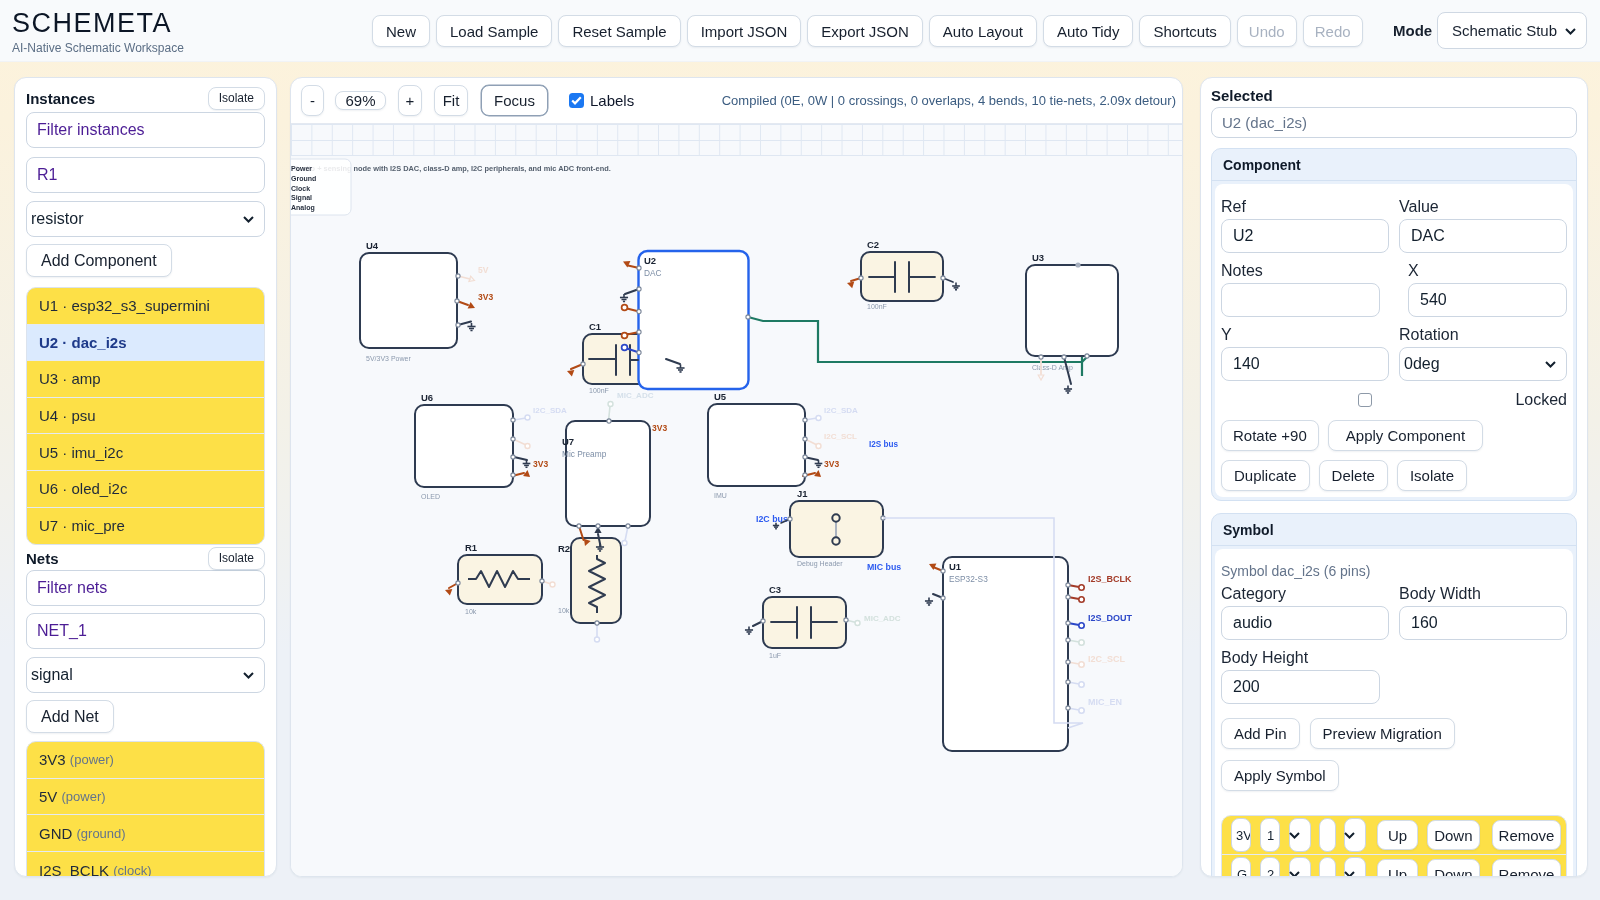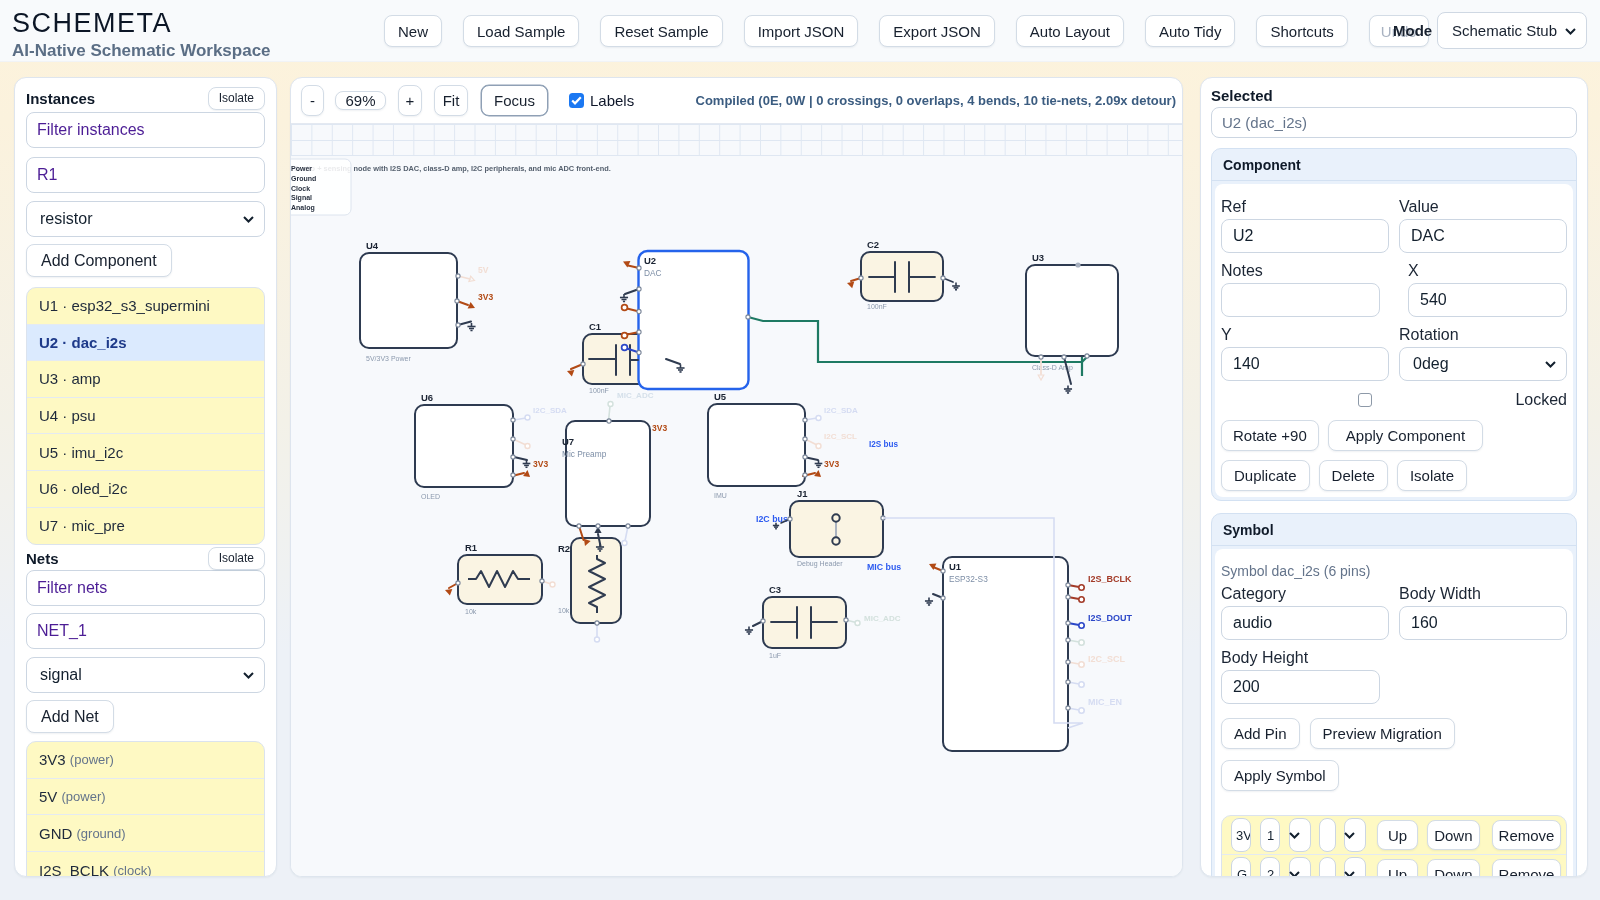--- a/index.html
+++ b/index.html
@@ -1,31 +1,31 @@
 <!DOCTYPE html>
 <html><head><meta charset="utf-8"><style>
 *{margin:0;padding:0;box-sizing:border-box;font-family:"Liberation Sans",sans-serif}
 html,body{width:1600px;height:900px;overflow:hidden}
 body{background:linear-gradient(180deg,#fdf3dc 0px,#fbf2dd 120px,#f3f1e8 420px,#edf1f7 650px,#edf1f7 900px)}
 .hdr{position:absolute;left:0;top:0;width:1600px;height:62px;background:#f8fafc;border-bottom:1px solid #f1f3f6}
 .title{position:absolute;left:12px;top:8px;font-size:27px;font-weight:normal;color:#0c1626;letter-spacing:1.5px}
-.subtitle{position:absolute;left:12px;top:41px;font-size:17px;font-weight:bold;color:#5b6e85}
+.subtitle{position:absolute;left:12px;top:41px;font-size:12px;font-weight:normal;color:#5b6e85}
 .btn{display:inline-flex;align-items:center;justify-content:center;background:#fff;border:1px solid #d3dce6;border-radius:8px;font-size:15px;color:#17202e;padding:0 13px;height:32px;box-shadow:0 1px 2px rgba(25,50,80,0.07);white-space:nowrap}
 .btn.dis{color:#a8b2c1}
-.hbtns{position:absolute;left:384px;top:15px;display:flex;gap:21px}
+.hbtns{position:absolute;left:372px;top:15px;display:flex;gap:6px}
 .mode{position:absolute;left:1393px;top:22px;font-size:15px;font-weight:bold;color:#17202e}
 .hsel{position:absolute;left:1437px;top:12px;width:150px;height:37px;background:#fff;border:1px solid #cfd8e3;border-radius:8px;font-size:15px;color:#17202e;display:flex;align-items:center;padding-left:14px}
 .panel{position:absolute;background:#fff;border:1px solid #dee5ee;border-radius:12px;box-shadow:0 1px 2px rgba(25,50,80,0.05)}
 .ph{font-size:15px;font-weight:bold;color:#0f1a29}
 .inp{background:#fff;border:1px solid #ccd6e2;border-radius:8px;height:36px;display:flex;align-items:center;padding-left:10px;font-size:16px;color:#13202e}
 .inp .plc{color:#4c1d95}
-.sel{position:relative;background:#fff;border:1px solid #ccd6e2;border-radius:8px;height:36px;display:flex;align-items:center;padding-left:13px;font-size:16px;color:#13202e}
+.sel{position:relative;background:#fff;border:1px solid #ccd6e2;border-radius:8px;height:36px;display:flex;align-items:center;padding-left:4px;font-size:16px;color:#13202e}
 .sbtn{display:inline-flex;align-items:center;background:#fff;border:1px solid #d3dce6;border-radius:8px;font-size:12px;color:#17202e;padding:0 10px;height:23px;box-shadow:0 1px 1px rgba(25,50,80,0.06)}
 .abtn{display:inline-flex;align-items:center;background:#fff;border:1px solid #d3dce6;border-radius:8px;font-size:16px;color:#17202e;padding:0 14px;height:33px;box-shadow:0 1px 2px rgba(25,50,80,0.07)}
-.list{border:1px solid #dbe3ee;border-radius:10px;overflow:hidden;background:#fef9c3}
+.list{border:1px solid #dbe3ee;border-radius:10px;overflow:hidden;background:#fde047}
 .li{height:36.6px;display:flex;align-items:center;padding-left:12px;font-size:15px;color:#1e293b;border-bottom:1px solid #e4eaf2}
 .li:last-child{border-bottom:none}
 .li.selrow{background:#dbeafe;color:#1e3a8a;font-weight:bold}
 .row2{display:flex;justify-content:space-between;align-items:center}
 .lbl{font-size:16px;color:#1b2534;margin-bottom:3px}
 .finp{background:#fff;border:1px solid #ccd6e2;border-radius:8px;height:34px;display:flex;align-items:center;padding-left:11px;font-size:16px;color:#13202e}
 .subp{background:#e9f1fb;border:1px solid #d3e1f2;border-radius:10px}
 .subh{height:32px;display:flex;align-items:center;padding-left:11px;font-size:14px;font-weight:bold;color:#0f1a29;border-bottom:1px solid #d3e1f2}
 .subb{background:#fff;border-radius:8px;margin:3px;padding:14px 6px 6px 6px}
 .mbtn{display:inline-flex;align-items:center;background:#fff;border:1px solid #d3dce6;border-radius:8px;font-size:15px;color:#17202e;padding:0 12px;height:31px;box-shadow:0 1px 2px rgba(25,50,80,0.07)}
@@ -104,21 +104,21 @@
     <div class="btn" style="margin-left:11px;width:51px;padding:0;height:19px">69%</div>
     <div class="btn" style="margin-left:12px;width:24px;padding:0;height:31px">+</div>
     <div class="btn" style="margin-left:12px;width:34px;padding:0;height:31px">Fit</div>
     <div class="btn" style="margin-left:13px;width:67px;padding:0;height:31px;border-color:#8fa0b5;box-shadow:0 0 0 0.5px #8fa0b5">Focus</div>
     <div style="margin-left:21px;width:15px;height:15px;background:#1b78f2;border-radius:3.5px;position:relative">
       <svg width="15" height="15" viewBox="0 0 15 15">
           <path d="M3.2,7.5 L6,10.3 L11.8,4.2" stroke="#fff" stroke-width="2.2" fill="none"></path>
         </svg>
     </div>
     <div style="margin-left:6px;font-size:15px;color:#0f172a">Labels</div>
-    <div style="position:absolute;right:6px;font-size:13px;font-weight:bold;color:#3b5c80">Compiled (0E, 0W | 0 crossings, 0 overlaps, 4 bends, 10 tie-nets, 2.09x detour)</div>
+    <div style="position:absolute;right:6px;font-size:13px;font-weight:normal;color:#3b5c80">Compiled (0E, 0W | 0 crossings, 0 overlaps, 4 bends, 10 tie-nets, 2.09x detour)</div>
   </div>
   <div style="position:relative;width:891px;height:753px;background:#f7f9fc">
     <div style="position:absolute;left:0;top:0;width:891px;height:32px;border-bottom:1px solid #dfe7f2;background-image:linear-gradient(90deg,#dfe7f2 1px,transparent 1px),linear-gradient(180deg,#dfe7f2 1px,transparent 1px);background-size:20.4px 16px;background-position:0px 16px"></div>
     <svg width="891" height="754" viewBox="291 123 891 754" font-family="Liberation Sans, sans-serif" style="position:absolute;left:0;top:0">
         <text x="351.5" y="170" font-size="7.4" fill="#55606e" font-weight="bold" text-anchor="end">Audio + sensing</text>
         <text x="353.5" y="170" font-size="7.4" fill="#55606e" font-weight="bold" text-anchor="start">node with I2S DAC, class-D amp, I2C peripherals, and mic ADC front-end.</text>
         <rect x="284" y="158" width="67" height="56" rx="6" fill="rgba(255,255,255,0.87)" stroke="#dde4ee" stroke-width="1"></rect>
         <text x="291" y="170.0" font-size="7.0" fill="#27303f" font-weight="bold" text-anchor="start">Power</text>
         <text x="291" y="179.8" font-size="7.0" fill="#27303f" font-weight="bold" text-anchor="start">Ground</text>
         <text x="291" y="189.6" font-size="7.0" fill="#27303f" font-weight="bold" text-anchor="start">Clock</text>

